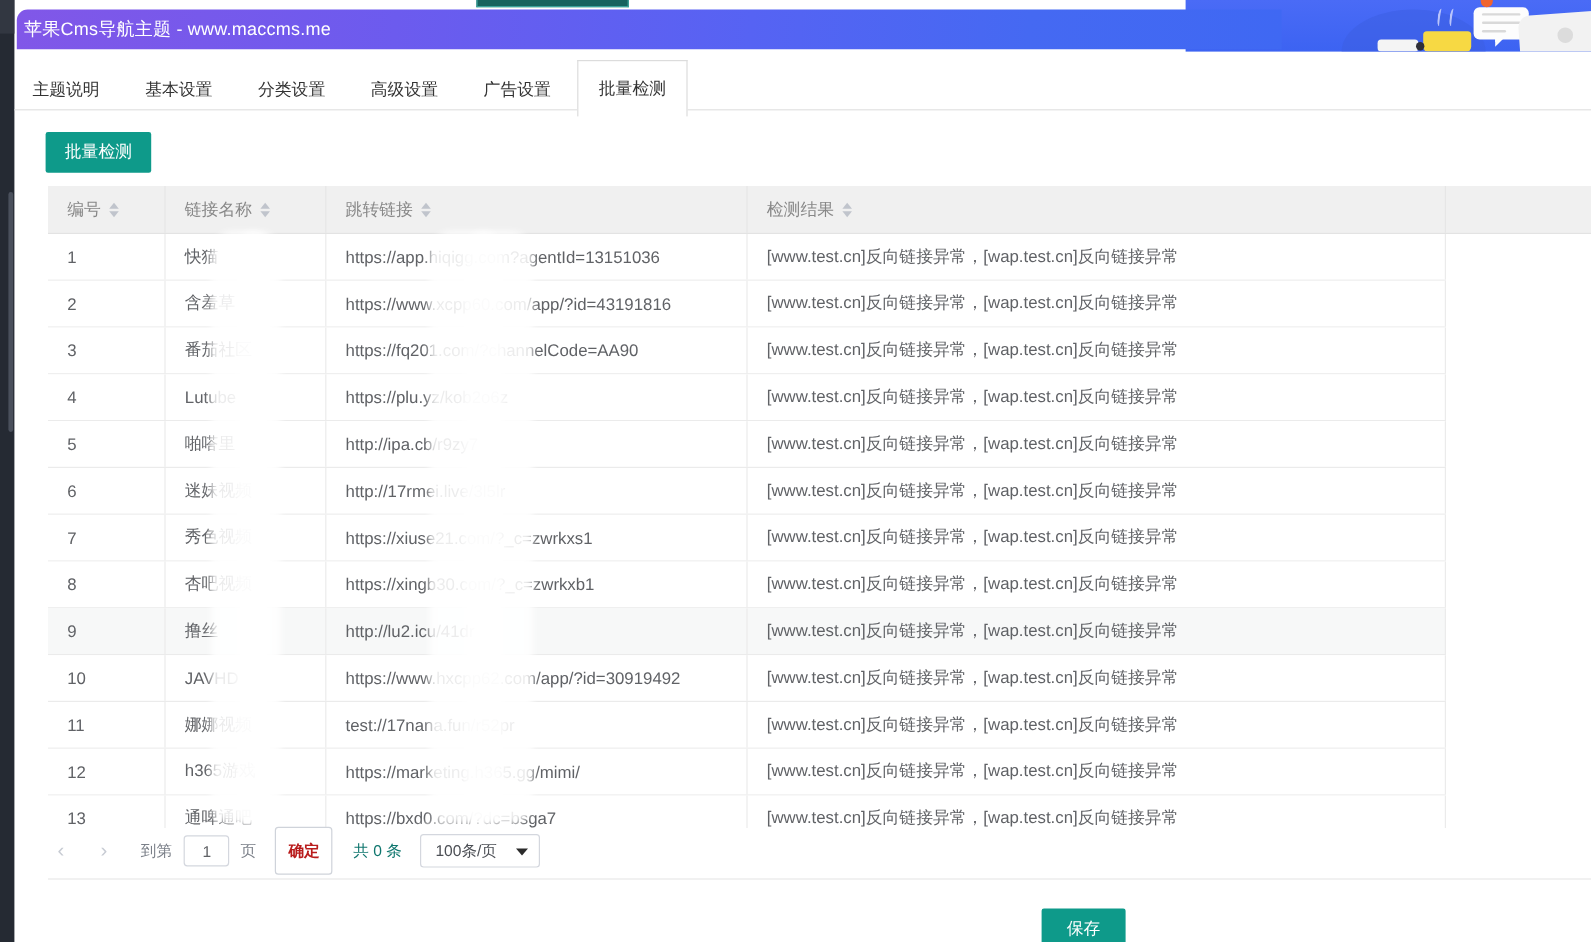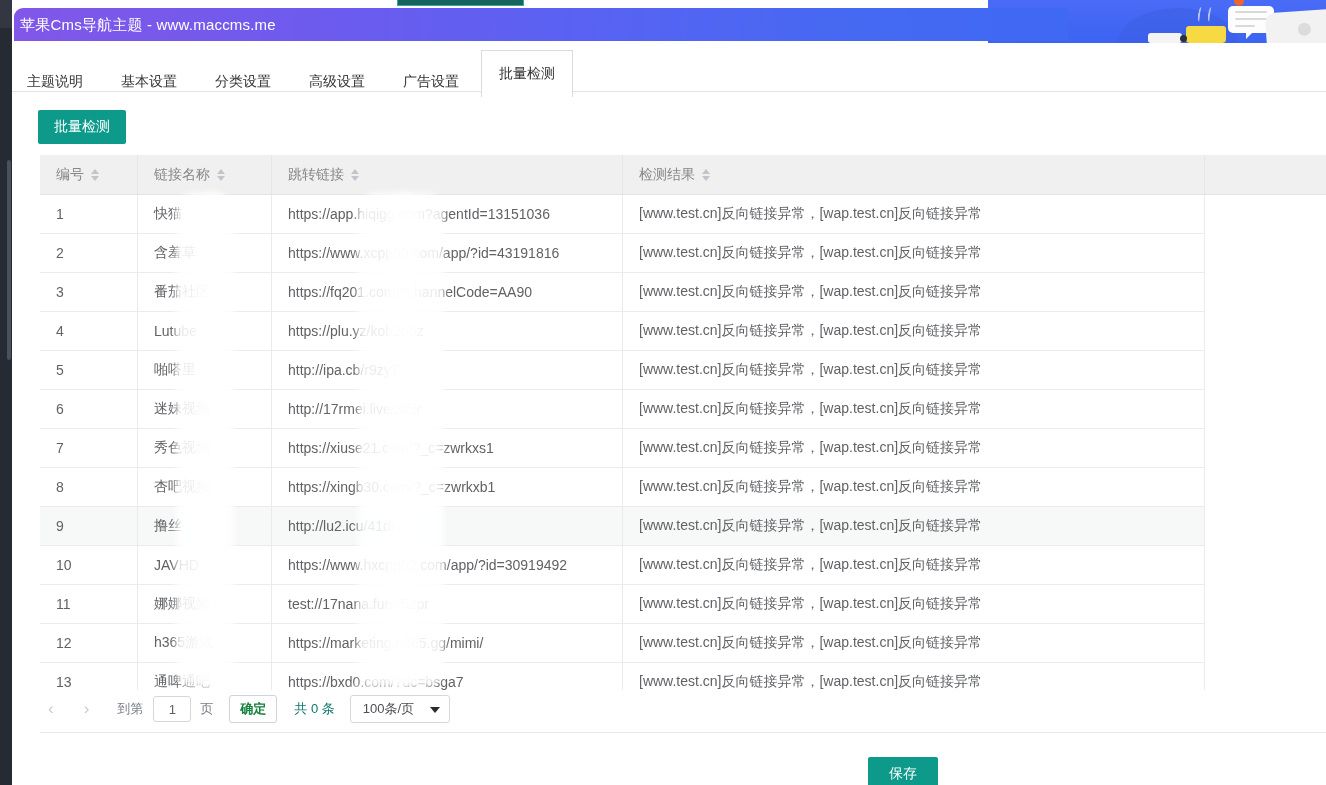--- a/index.html
+++ b/index.html
@@ -30,21 +30,21 @@
   .notif-dot { position:absolute; left:246px; top:0px; width:10px; height:6px; border-radius:0 0 5px 5px; background:#f0642f; }
   .laptop { position:absolute; left:278px; top:11px; width:72px; height:40px; background:#f2f2f2; border-radius:10px 10px 0 0; transform:rotate(-4deg); }
   .laptop .cam { position:absolute; left:32px; top:12px; width:13px; height:13px; border-radius:50%; background:#dcdcdc; }
 
   .titlebar { position:absolute; left:14px; top:8px; width:1054px; height:33px; border-top-left-radius:9px;
     background:linear-gradient(95deg,#8157e8 0%,#6c5bee 30%,#5663f3 58%,#4569f2 80%,#3f68f3 100%); }
   .titlebar .title { line-height:33px; padding-left:6px; color:#fff; font-size:15px; letter-spacing:.2px; }
 
   
   .tabbar-line { position:absolute; left:12px; top:91px; width:1314px; height:1px; background:#e2e2e2; z-index:1; }
-  .tabs { position:absolute; left:27px; top:50px; height:47px; display:flex; align-items:center; z-index:2; }
+  .tabs { position:absolute; left:27px; top:50px; height:47px; display:flex; align-items:flex-start; z-index:2; }
   .tab { font-size:14px; color:#333; padding-top:16px; margin-right:38px; cursor:pointer; white-space:nowrap; }
   .tab.active { margin-left:-16px; margin-right:0; padding:14px 17px 0 17px; height:47px; background:#fff;
     border:1px solid #dcdcdc; border-bottom:none; }
 
   
   .btn-green { position:absolute; background:#0e9a8a; color:#fff; font-size:14px; border:none; border-radius:2px; cursor:pointer; font-family:inherit; }
   #batchBtn { left:38px; top:110px; width:88px; height:34px; }
   #saveBtn { left:868px; top:757px; width:70px; height:34px; }
 
   
@@ -71,21 +71,21 @@
   .sm2b { left:386px; top:193px; width:34px; height:494px; background:rgba(255,255,255,.8); }
   .sm3 { left:344px; top:686px; width:38px; height:30px; }
 
   
   .pager { position:absolute; left:40px; top:693px; height:32px; display:flex; align-items:center; font-size:13px; color:#606266; z-index:4; }
   .pg-arrow { font-size:17px; color:#c7cbd3; padding:0 8px; cursor:default; line-height:30px; }
   .pg-next { margin-left:14px; }
   .pg-goto { margin-left:20px; color:#7a7f88; }
   .pg-input { width:38px; height:26px; margin:0 9px 0 10px; border:1px solid #d4d7de; border-radius:3px; text-align:center; font-size:13px; color:#606266; font-family:inherit; }
   .pg-unit { color:#7a7f88; }
-  .pg-confirm { margin-left:16px; height:28px; padding:0 10px; background:#fff; border:1px solid #cfd3da; border-radius:3px; font-size:13px; font-weight:bold; color:#15803d; cursor:pointer; font-family:inherit; }
+  .pg-confirm { margin-left:16px; height:40px; padding:0 10px; background:#fff; border:1px solid #cfd3da; border-radius:3px; font-size:13px; font-weight:bold; color:#b91c1c; cursor:pointer; font-family:inherit; }
   .pg-total { margin-left:17px; color:#0f766e; }
   .pg-select { position:relative; margin-left:15px; width:100px; height:28px; border:1px solid #d4d7de; border-radius:3px; display:flex; align-items:center; padding-left:12px; cursor:pointer; color:#4c4f55; background:#fff; }
   .pg-select .sel-arrow { position:absolute; right:9px; top:11px; width:0; height:0; border-left:5px solid transparent; border-right:5px solid transparent; border-top:6px solid #2b2b2b; }
 
   .card-bottom-line { position:absolute; left:40px; top:732px; width:1286px; height:1px; background:#e8e8e8; }
 </style>
 </head>
 <body>
 
 <div class="stage">

